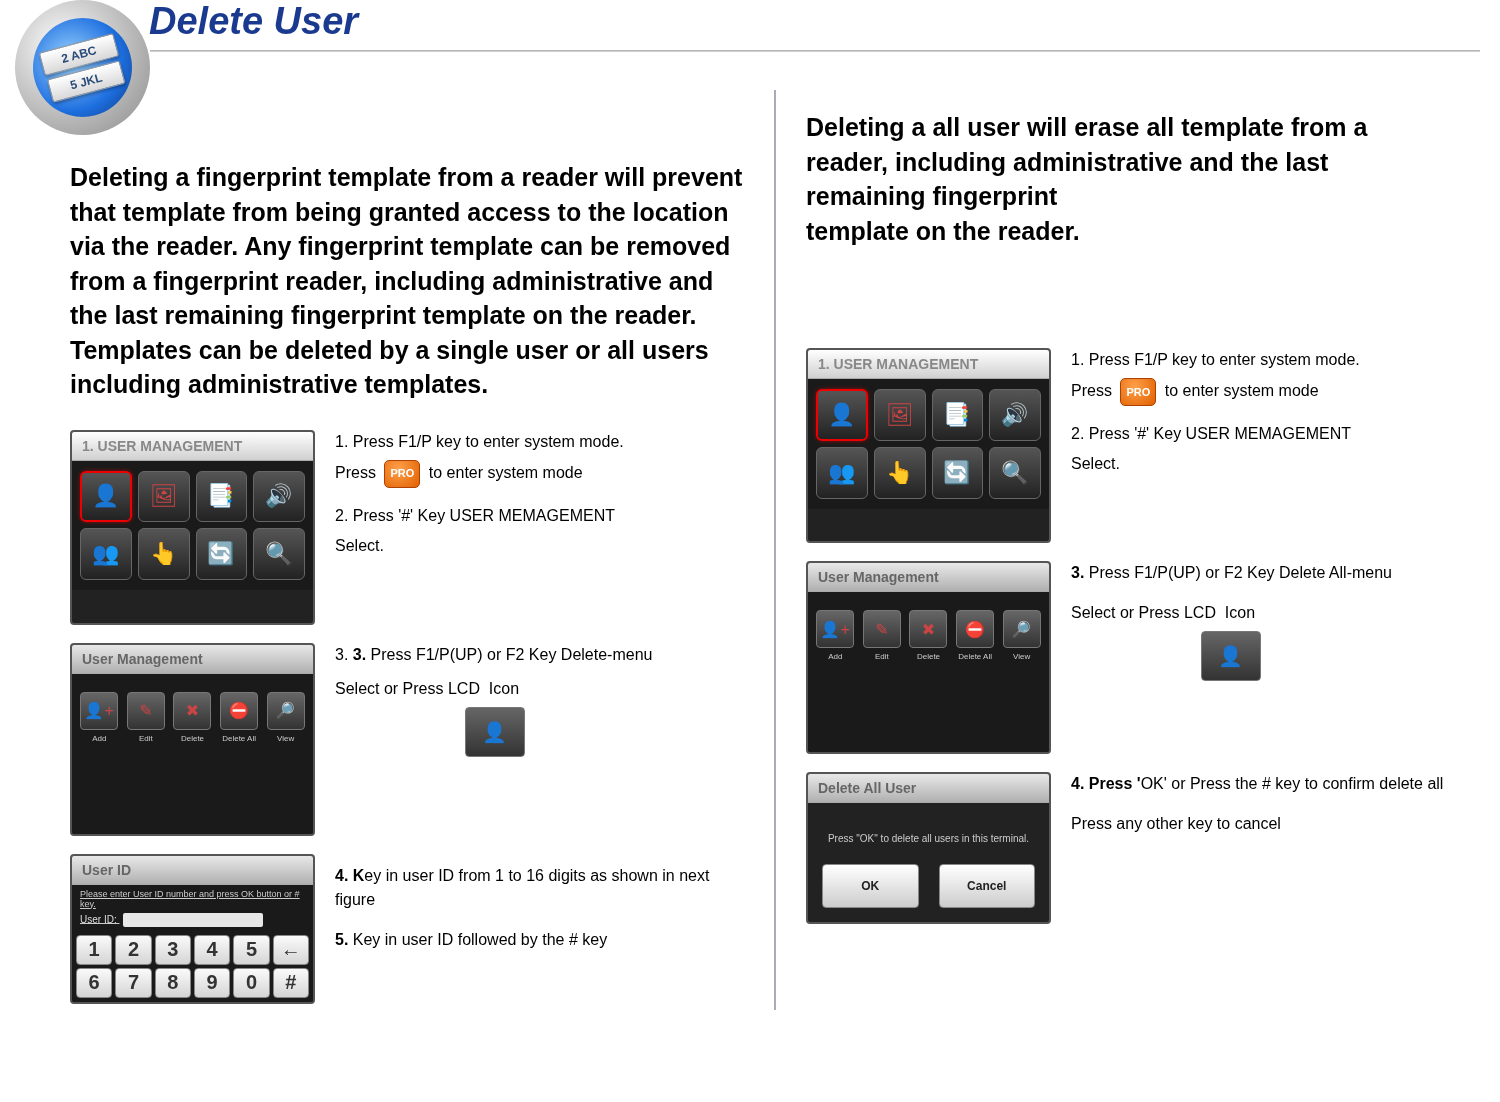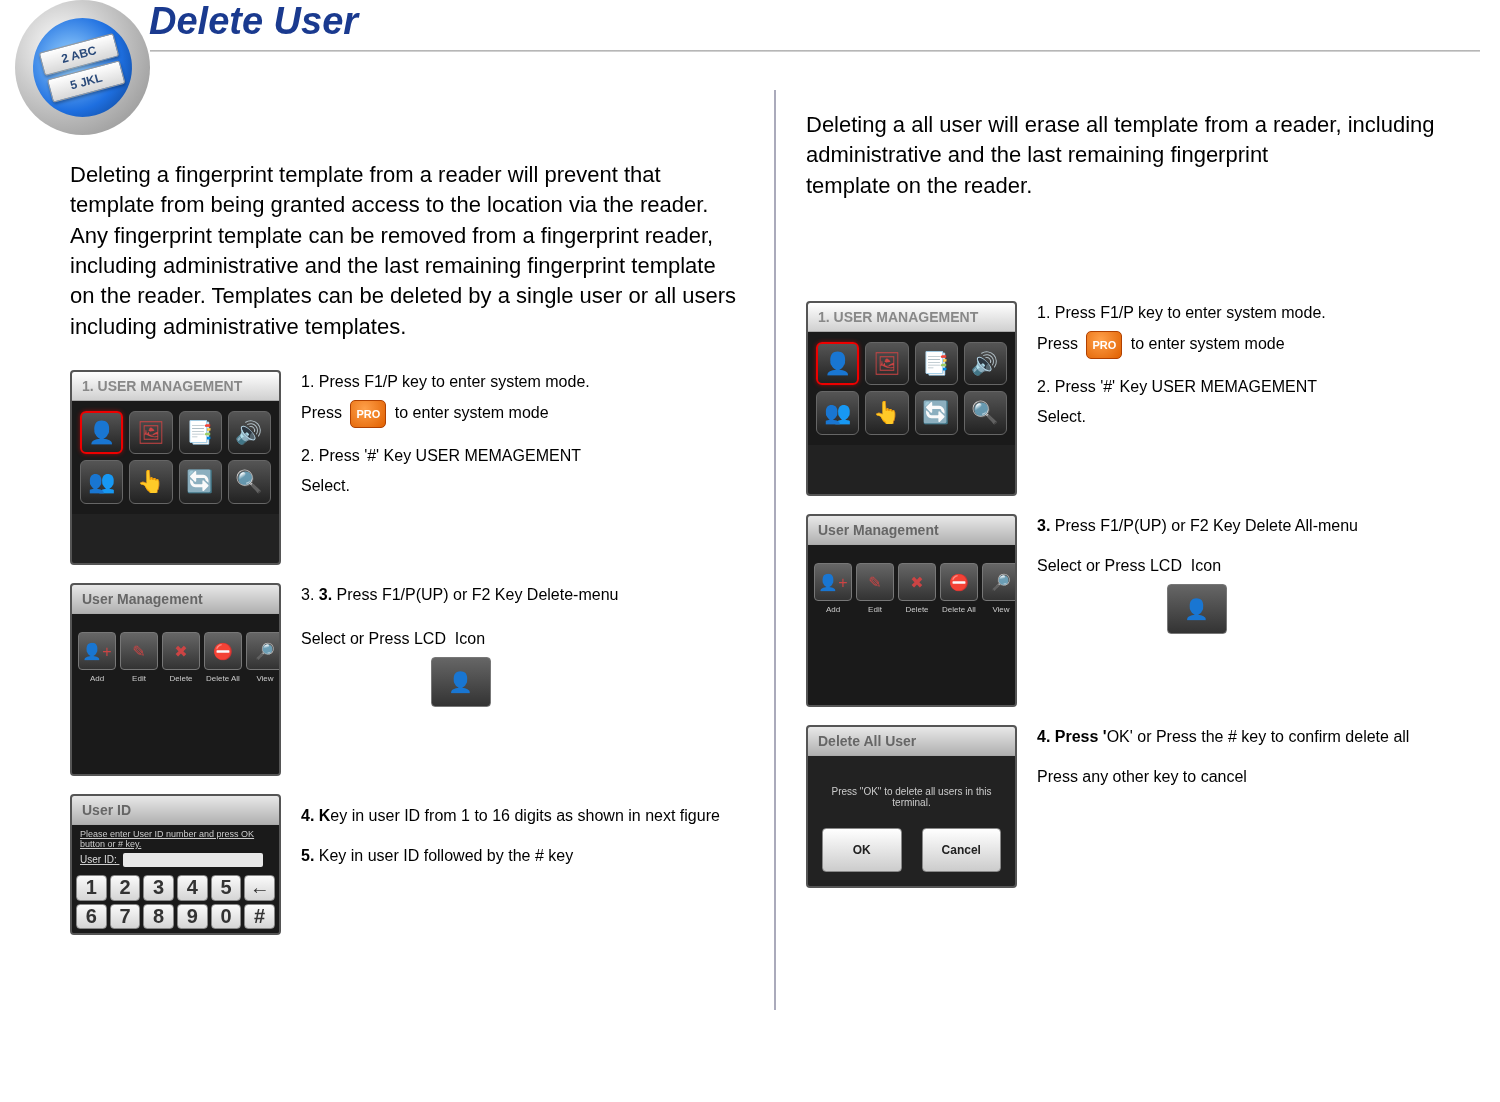--- a/index.html
+++ b/index.html
@@ -85,36 +85,36 @@
   .col {
     flex: 1;
     position: relative;
   }
   .divider {
     width: 2px;
     background: #aab;
     height: 920px;
   }
   .intro {
-    font-size: 22px;
-    font-weight: normal;
+    font-size: 25px;
+    font-weight: bold;
     line-height: 1.38;
     margin-bottom: 28px;
   }
   .intro.left { padding-top: 70px; }
   .intro.right { padding-top: 20px; padding-right: 30px; margin-bottom: 100px;}
 
   .row {
     display: flex;
     gap: 20px;
     margin-bottom: 18px;
     align-items: flex-start;
   }
   .screenshot {
-    width: 211px;
+    width: 245px;
     background: #222;
     border-radius: 4px;
     overflow: hidden;
     border: 2px solid #555;
     flex-shrink: 0;
     position: relative;
   }
   .ss-title {
     background: linear-gradient(to bottom, #fff, #d0d0d0);
     color: #888;
@@ -341,21 +341,21 @@
                 <div class="ss-menu-label">Delete All</div>
               </div>
               <div class="ss-menu-item">
                 <div class="ss-menu-icon">🔎</div>
                 <div class="ss-menu-label">View</div>
               </div>
             </div>
             <div style="height: 85px; background: rgb(26, 26, 26);"></div>
           </div>
           <div class="step-text">
-            <div class="step-block" style="margin-bottom: 20px;"><span>3.    </span><strong>3.</strong><span> Press  F1/P(UP) or F2 Key   Delete-menu</span></div>
+            <div class="step-block" style="margin-bottom: 10px;"><span>3.    </span><strong>3.</strong><span> Press  F1/P(UP) or F2 Key   Delete-menu</span></div>
             <div class="step-block" style="margin-bottom: 6px;"><span>Select or  Press LCD </span><span style="display: inline-block;"></span><span>  Icon</span></div>
             <span class="inline-icon big-inline-icon"></span>
           </div>
         </div>
         <div class="row">
           <div class="screenshot">
             <div class="ss-title dark">User ID</div>
             <div class="keypad-header">
               <div>Please enter User ID number and press OK button or # key.</div>
               <div class="uidlbl">User ID: <span class="uidbox"></span></div>

